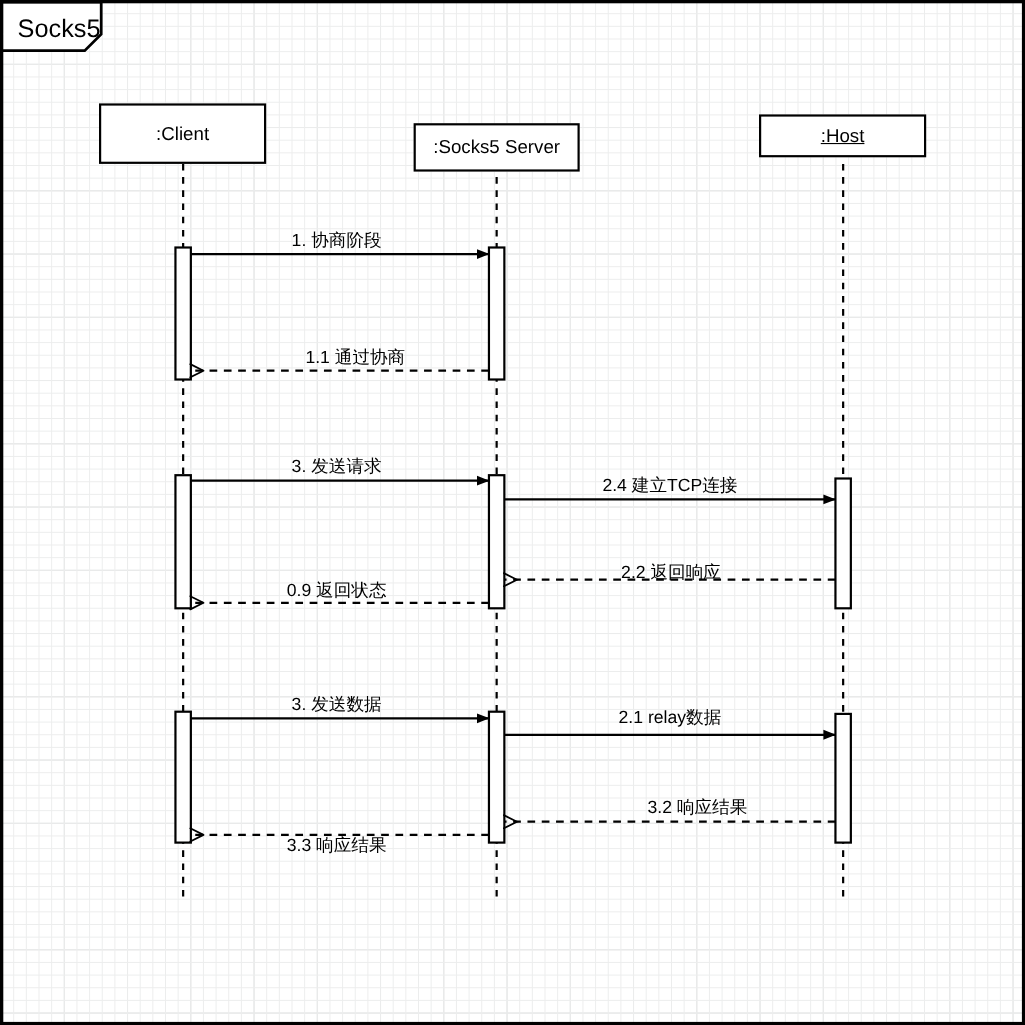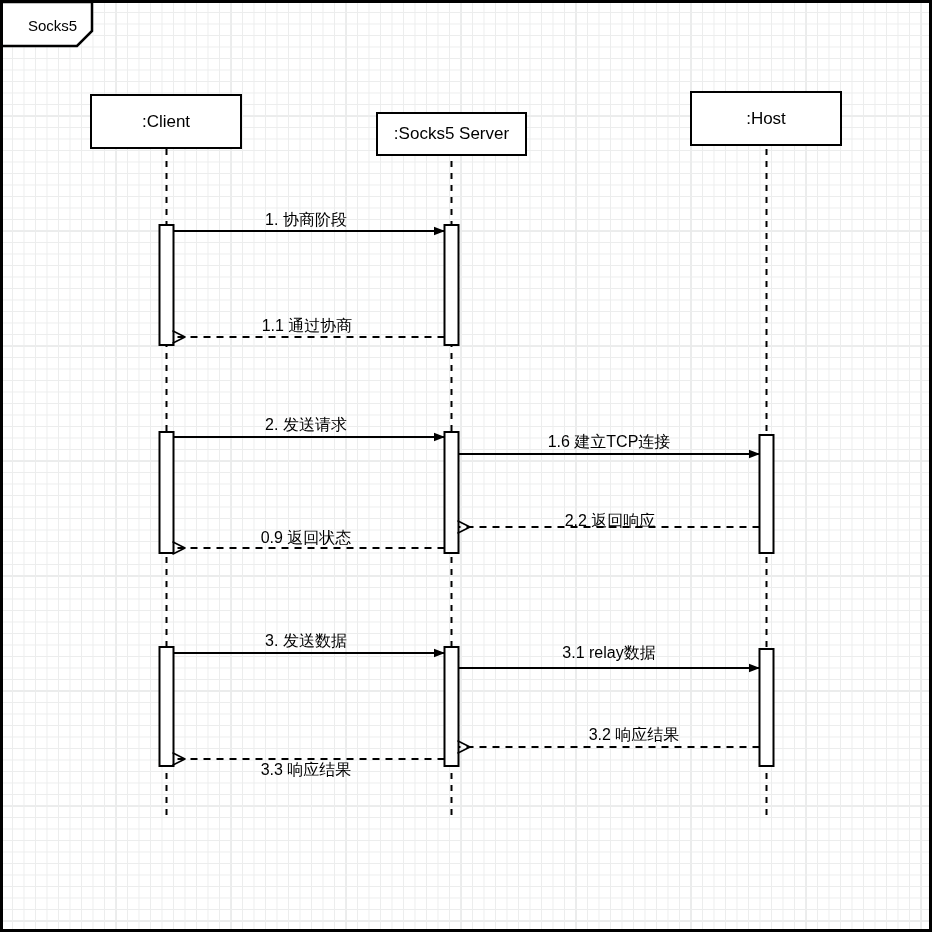--- a/index.html
+++ b/index.html
@@ -35,23 +35,23 @@
     pointer-events: none;
   }
   #svg-layer {
     position: absolute;
     left: 0; top: 0;
     width: 932px;
     height: 932px;
   }
   .frame-label-text {
     position: absolute;
-    left: 28px;
+    left: 16px;
     top: 16px;
-    font-size: 15px;
+    font-size: 23px;
     color: #000000;
     line-height: 20px;
     white-space: nowrap;
   }
   .lifeline-box {
     position: absolute;
     box-sizing: border-box;
     border: 2px solid #000000;
     background: #ffffff;
     display: flex;
@@ -122,33 +122,33 @@
       </g>
   </svg>
 
   <div id="boxes-layer">
       <div class="lifeline-box" style="left: 90px; top: 94px; width: 152px; height: 55px; text-align: center;">
         <span>:Client</span>
       </div>
       <div class="lifeline-box" style="left: 376px; top: 94px; width: 151px; height: 44px; margin-top: 18px;">
         <span>:Socks5 Server</span>
       </div>
-      <div class="lifeline-box" style="left: 690px; top: 91px; width: 152px; height: 55px;">
+      <div class="lifeline-box" style="left: 690px; top: 104px; width: 152px; height: 39px; text-decoration: underline;">
         <span>:Host</span>
       </div>
     </div>
   <div id="labels-layer">
       <div class="msg-label" style="left: 306px; top: 211px;">1. 协商阶段</div>
-      <div class="msg-label" style="left: 307px; top: 317px;">1.1 通过协商</div>
-      <div class="msg-label" style="left: 306px; top: 416px;">2. 发送请求</div>
-      <div class="msg-label" style="left: 609px; top: 433px;">1.6 建立TCP连接</div>
+      <div class="msg-label" style="left: 323px; top: 317px;">1.1 通过协商</div>
+      <div class="msg-label" style="left: 306px; top: 416px;">3. 发送请求</div>
+      <div class="msg-label" style="left: 609px; top: 433px;">2.4 建立TCP连接</div>
       <div class="msg-label" style="left: 610px; top: 512px;">2.2 返回响应</div>
       <div class="msg-label" style="left: 306px; top: 529px;">0.9 返回状态</div>
       <div class="msg-label" style="left: 306px; top: 632px;">3. 发送数据</div>
-      <div class="msg-label" style="left: 609px; top: 644px;">3.1 relay数据</div>
+      <div class="msg-label" style="left: 609px; top: 644px;">2.1 relay数据</div>
       <div class="msg-label" style="left: 610px; top: 726px; margin-left: 24px;">3.2 响应结果</div>
       <div class="msg-label" style="left: 306px; top: 761px;">3.3 响应结果</div>
     </div>
 
   <div class="frame-label-text">Socks5</div>
 
   <div id="frame-border"></div>
 </div>
 
 </body></html>

